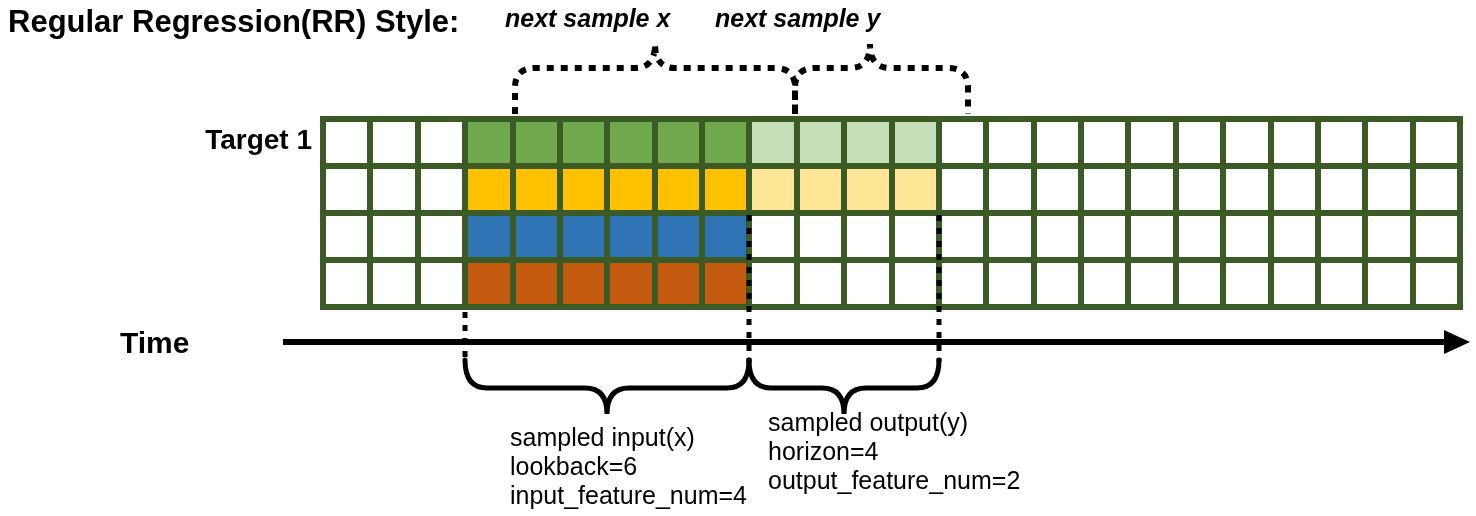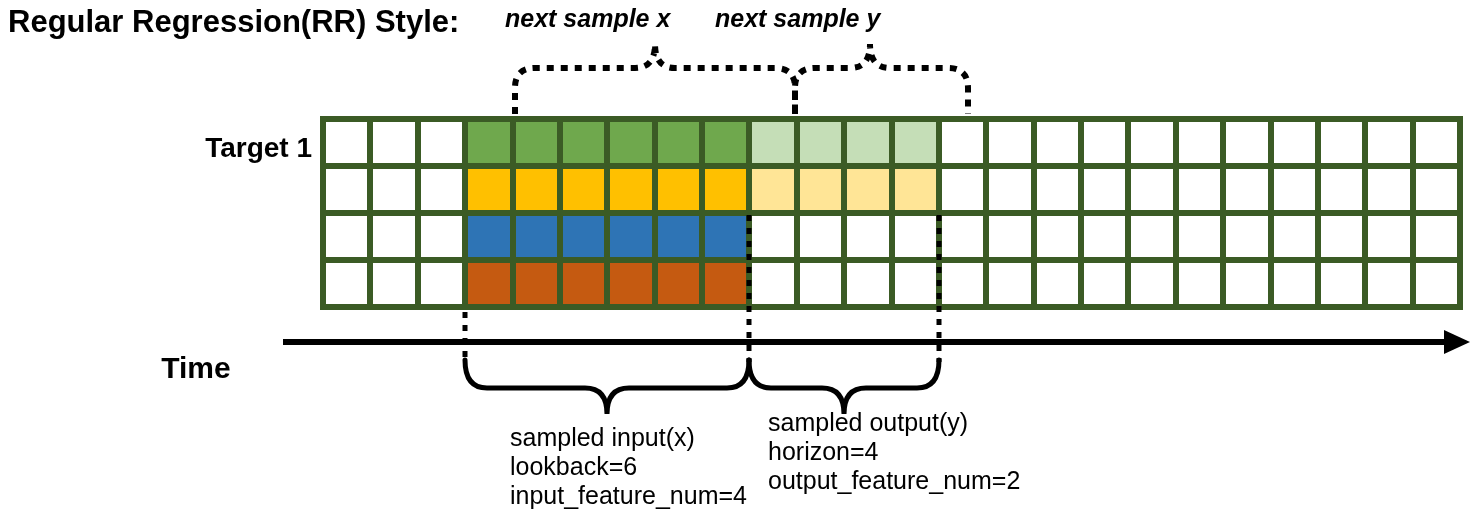--- a/index.html
+++ b/index.html
@@ -47,33 +47,32 @@
   .cell { background: #ffffff; }
   .row-label {
     position: absolute;
     left: 0;
     width: 312px;
     text-align: right;
     font-size: 28px;
     font-weight: 700;
     line-height: 30px;
   }
-  .row-label.r0 { top: 133px; text-align: right; }
+  .row-label.r0 { top: 125px; text-align: right; }
   .row-label.r1 { top: 173px; }
   .row-label.r2 { top: 222px; }
   .row-label.r3 { top: 270px; }
   .time-label {
     position: absolute;
     left: 120px;
     width: 152px;
-    text-align: center;
+    text-align: left;
     top: 326px;
     font-size: 30px;
     font-weight: 700;
-    margin-top: 25px;
   }
   .overlay {
     position: absolute;
     left: 0; top: 0;
     pointer-events: none;
   }
   .block-text {
     position: absolute;
     font-size: 25px;
     font-weight: 400;

